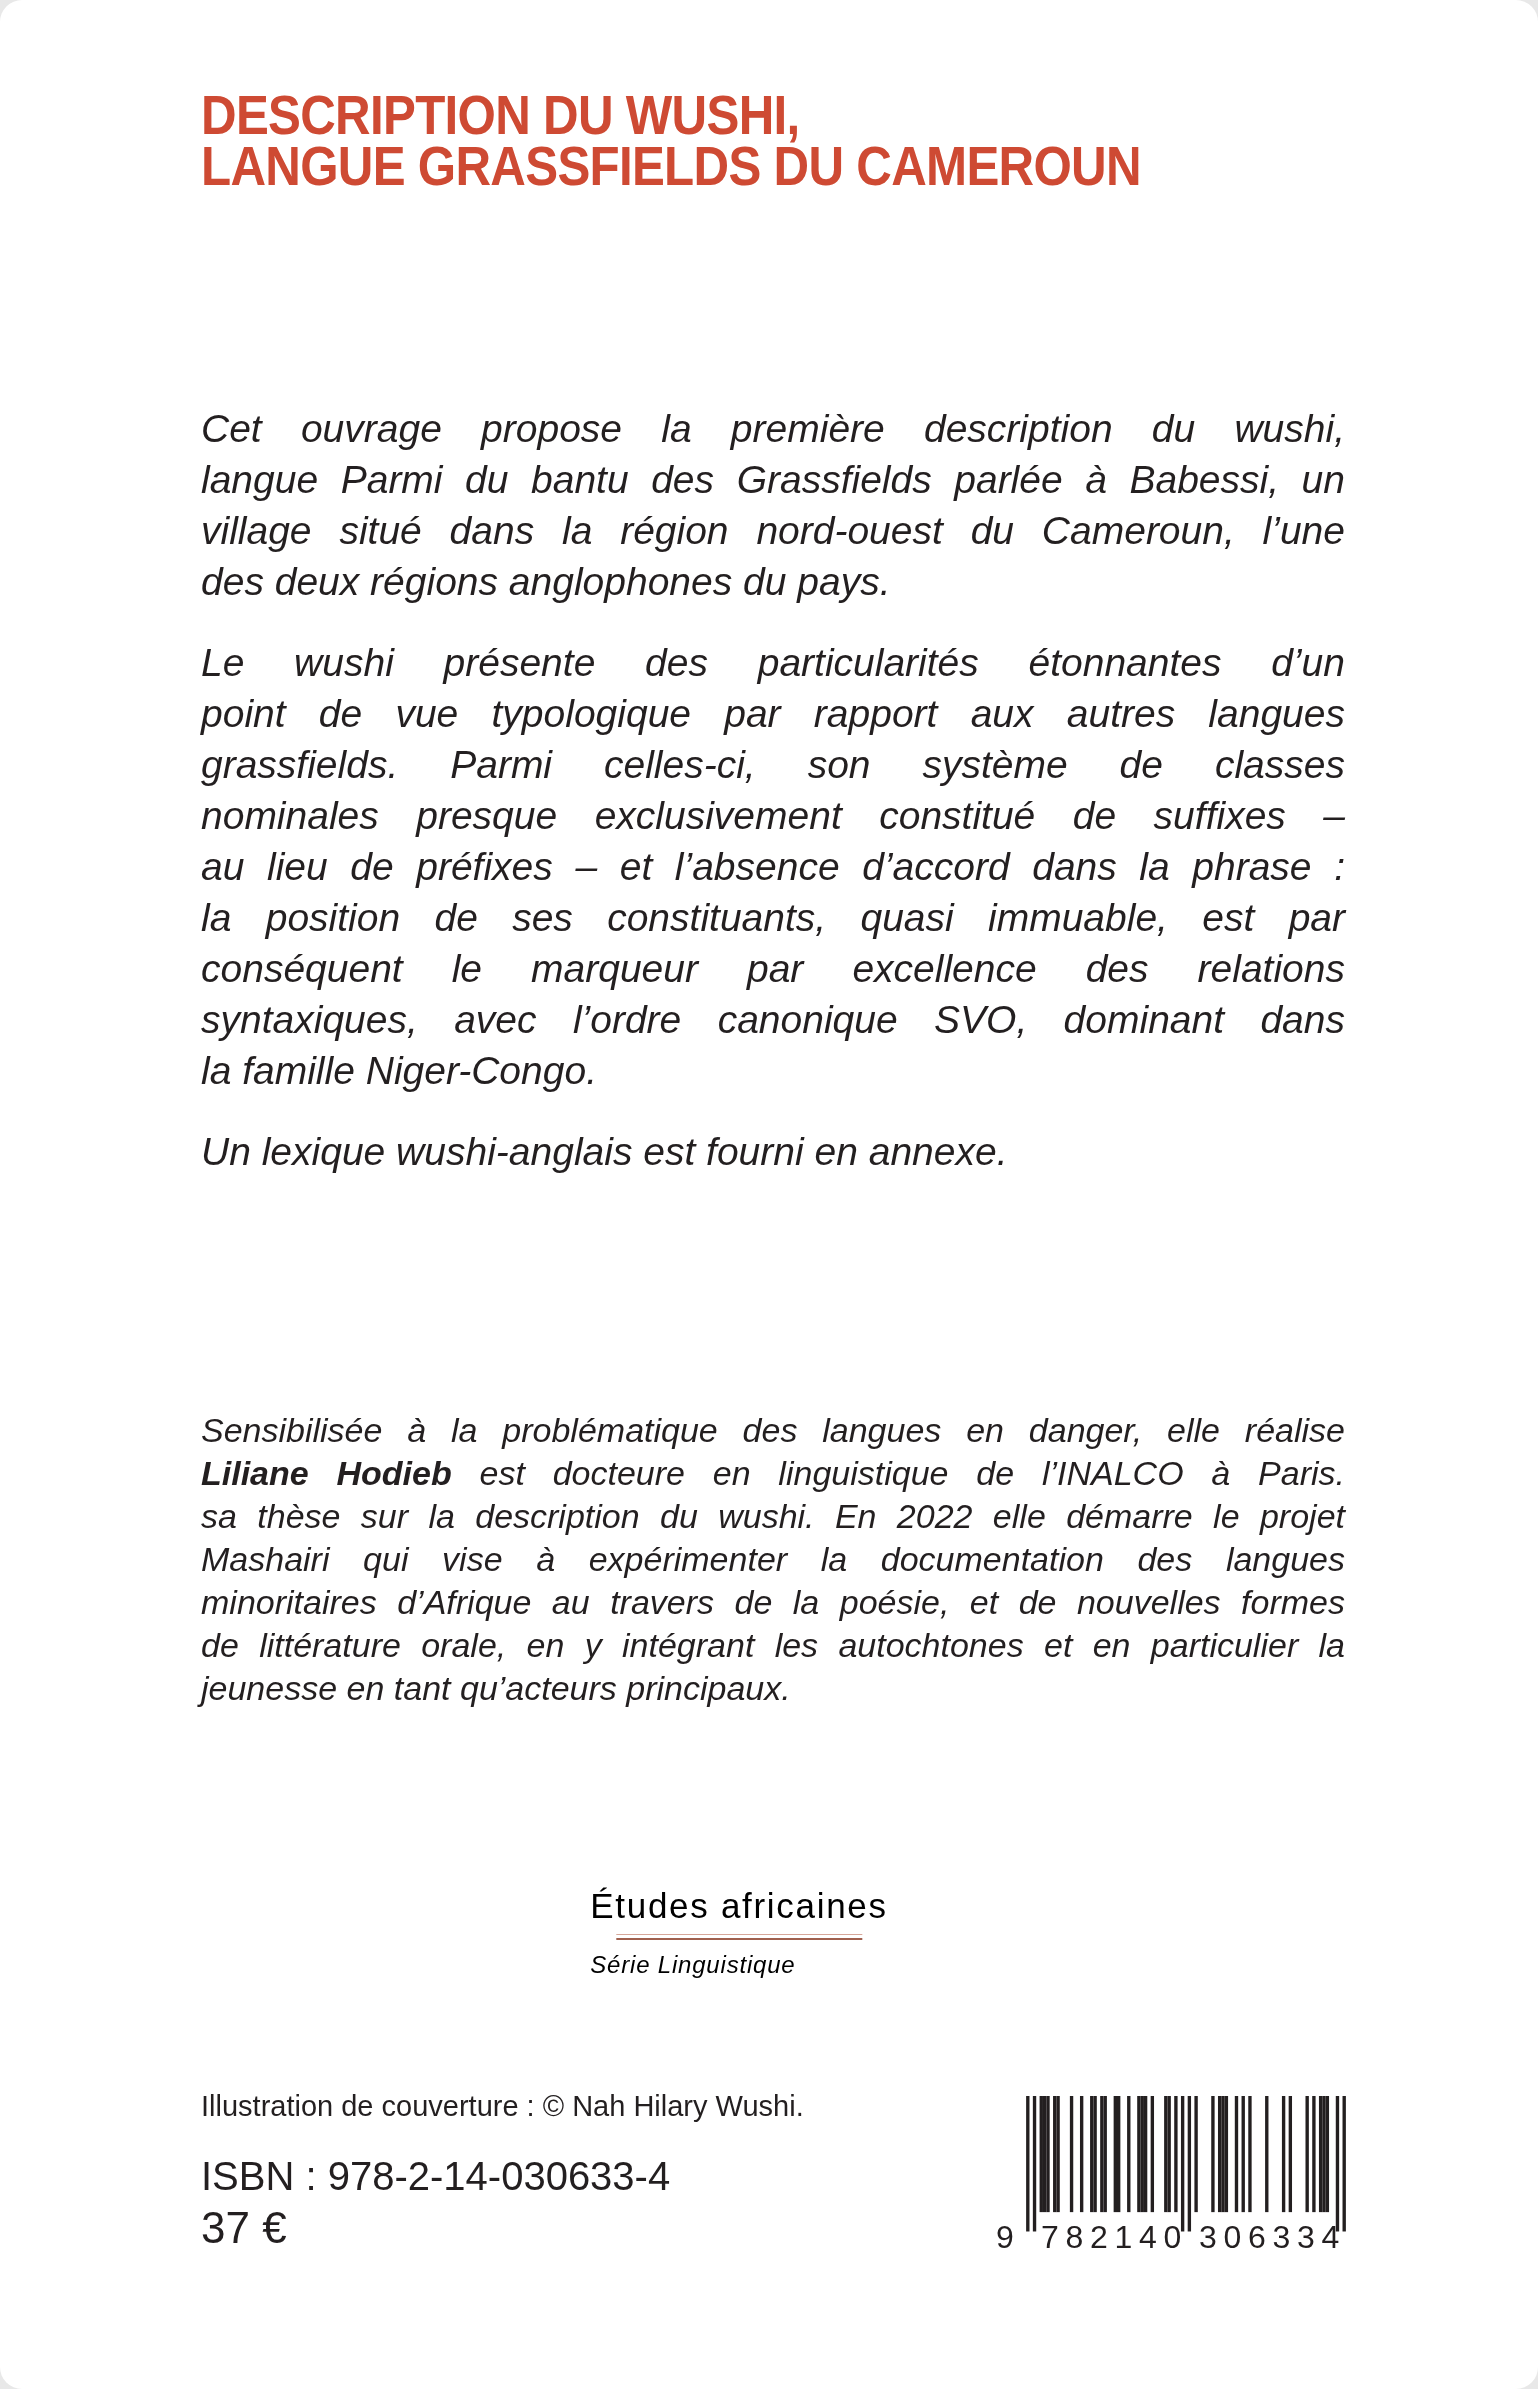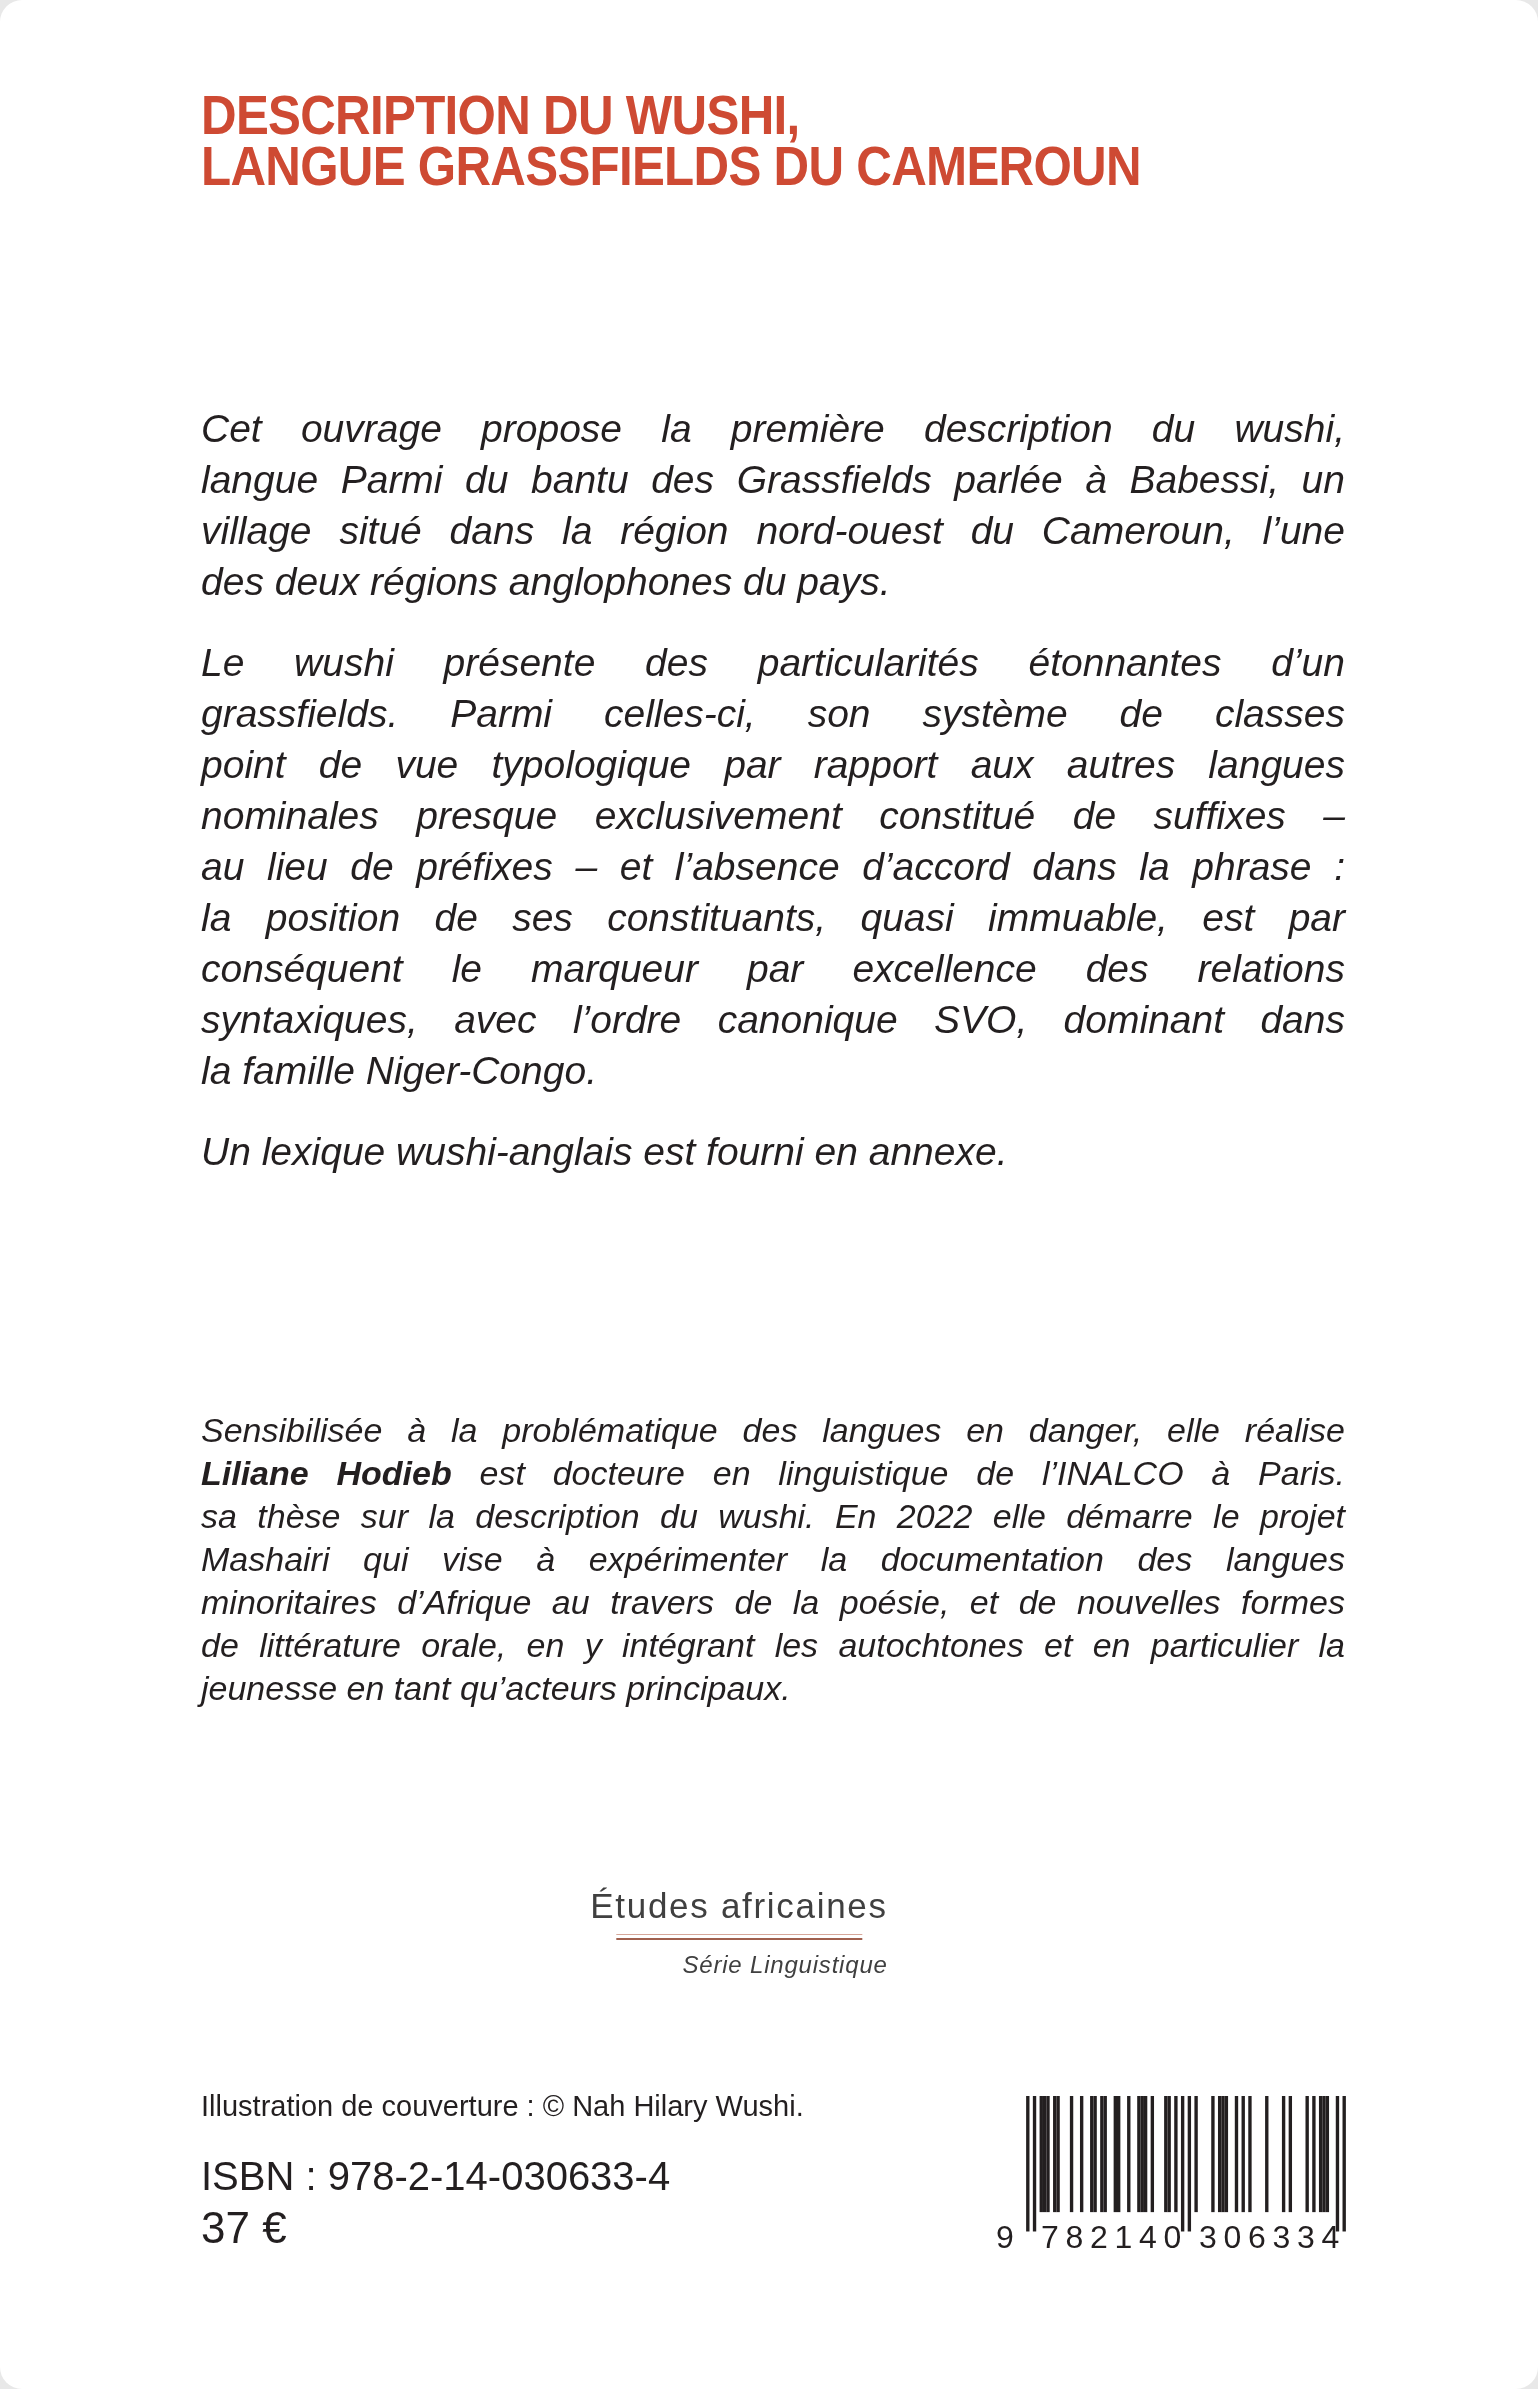--- a/index.html
+++ b/index.html
@@ -18,21 +18,21 @@
   .synopsis{position:absolute;left:201px;top:403px;width:1144px;font-size:39px;line-height:51px;}
   .para{margin:0 0 30px 0;font-style:italic;}
   .jline{text-align:justify;text-align-last:justify;}
   .jline.last{text-align-last:left;}
   
   .bio{position:absolute;left:201px;top:1409px;width:1144px;
        font-size:34px;line-height:43px;font-style:italic;}
   .bio .bold{font-weight:bold;}
   
   .series{position:absolute;left:739px;top:1885px;transform:translateX(-50%);
-          text-align:right;color:#404040;}
+          text-align:left;color:#000000;}
   .series-title{font-size:35px;line-height:42px;letter-spacing:1.7px;font-weight:normal;}
   .series-underline{width:246px;margin:6.7px auto 8.4px;}
   .series-underline .l1{height:1.7px;background:#d6a79a;}
   .series-underline .l2{height:1.7px;background:#a0604e;margin-top:2.5px;}
   .series-subtitle{font-size:24px;line-height:34px;font-style:italic;letter-spacing:0.8px;}
   
   .credit{position:absolute;left:201px;top:2090px;font-size:29px;}
   .isbn{position:absolute;left:201px;top:2154px;font-size:40px;}
   .price{position:absolute;left:201px;top:2203px;font-size:44px;}
   
@@ -56,22 +56,22 @@
 
   <div class="synopsis">
     <div class="para">
         <div class="jline">Cet ouvrage propose la première description du wushi,</div>
         <div class="jline">langue Parmi du bantu des Grassfields parlée à Babessi, un</div>
         <div class="jline">village situé dans la région nord-ouest du Cameroun, l’une</div>
         <div class="jline last">des deux régions anglophones du pays.</div>
       </div>
     <div class="para">
         <div class="jline">Le wushi présente des particularités étonnantes d’un</div>
+        <div class="jline">point de vue typologique par rapport aux autres langues</div>
         <div class="jline">grassfields. Parmi celles-ci, son système de classes</div>
-        <div class="jline">point de vue typologique par rapport aux autres langues</div>
         <div class="jline">nominales presque exclusivement constitué de suffixes –</div>
         <div class="jline">au lieu de préfixes – et l’absence d’accord dans la phrase :</div>
         <div class="jline">la position de ses constituants, quasi immuable, est par</div>
         <div class="jline">conséquent le marqueur par excellence des relations</div>
         <div class="jline">syntaxiques, avec l’ordre canonique SVO, dominant dans</div>
         <div class="jline last">la famille Niger-Congo.</div>
       </div>
     <div class="para">
         <div class="jline last">Un lexique wushi-anglais est fourni en annexe.</div>
       </div>

